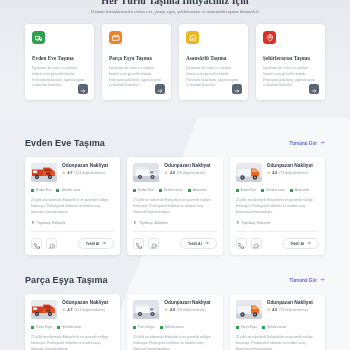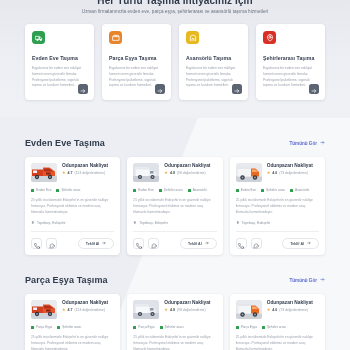--- a/index.html
+++ b/index.html
@@ -11,20 +11,21 @@
     position: relative;
     -webkit-font-smoothing: antialiased;
   }
 
   
   .hero {
     position: relative;
     height: 118px;
     background: linear-gradient(180deg, #e6e8ee 0%, #eceef3 45%, #f1f2f6 100%);
     overflow: hidden;
+    font-family: Liberation Serif, serif;
   }
   .hero::after{
     content:"";
     position:absolute; left:0; right:0; bottom:0; height:16px;
     background:linear-gradient(180deg, rgba(236,238,243,0) 0%, #eef0f4 100%);
   }
   .hero-title {
     text-align: center;
     font-size: 10px;
     font-weight: bold;

